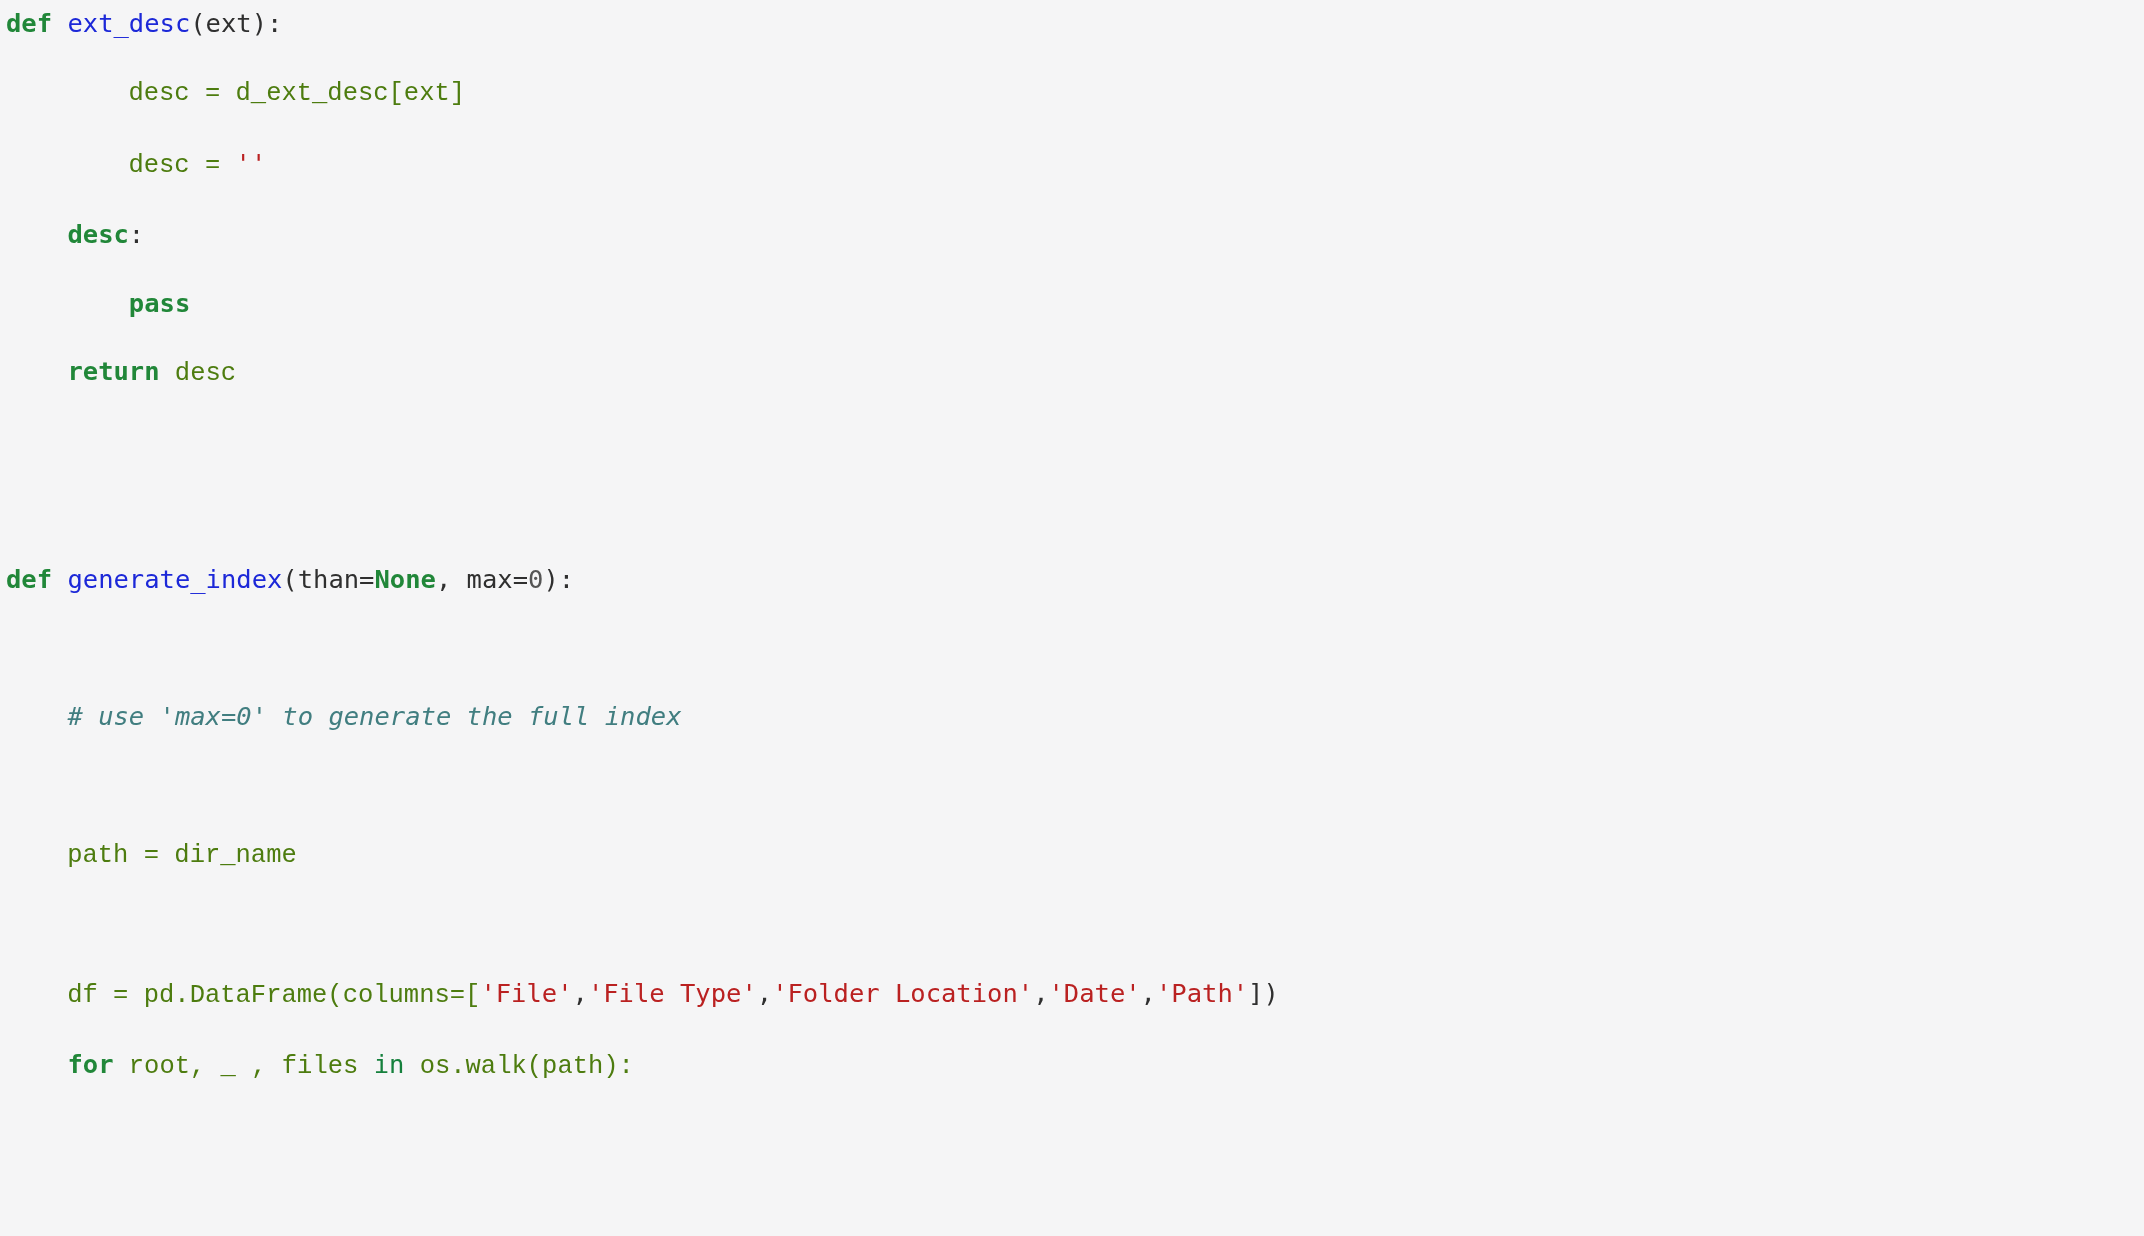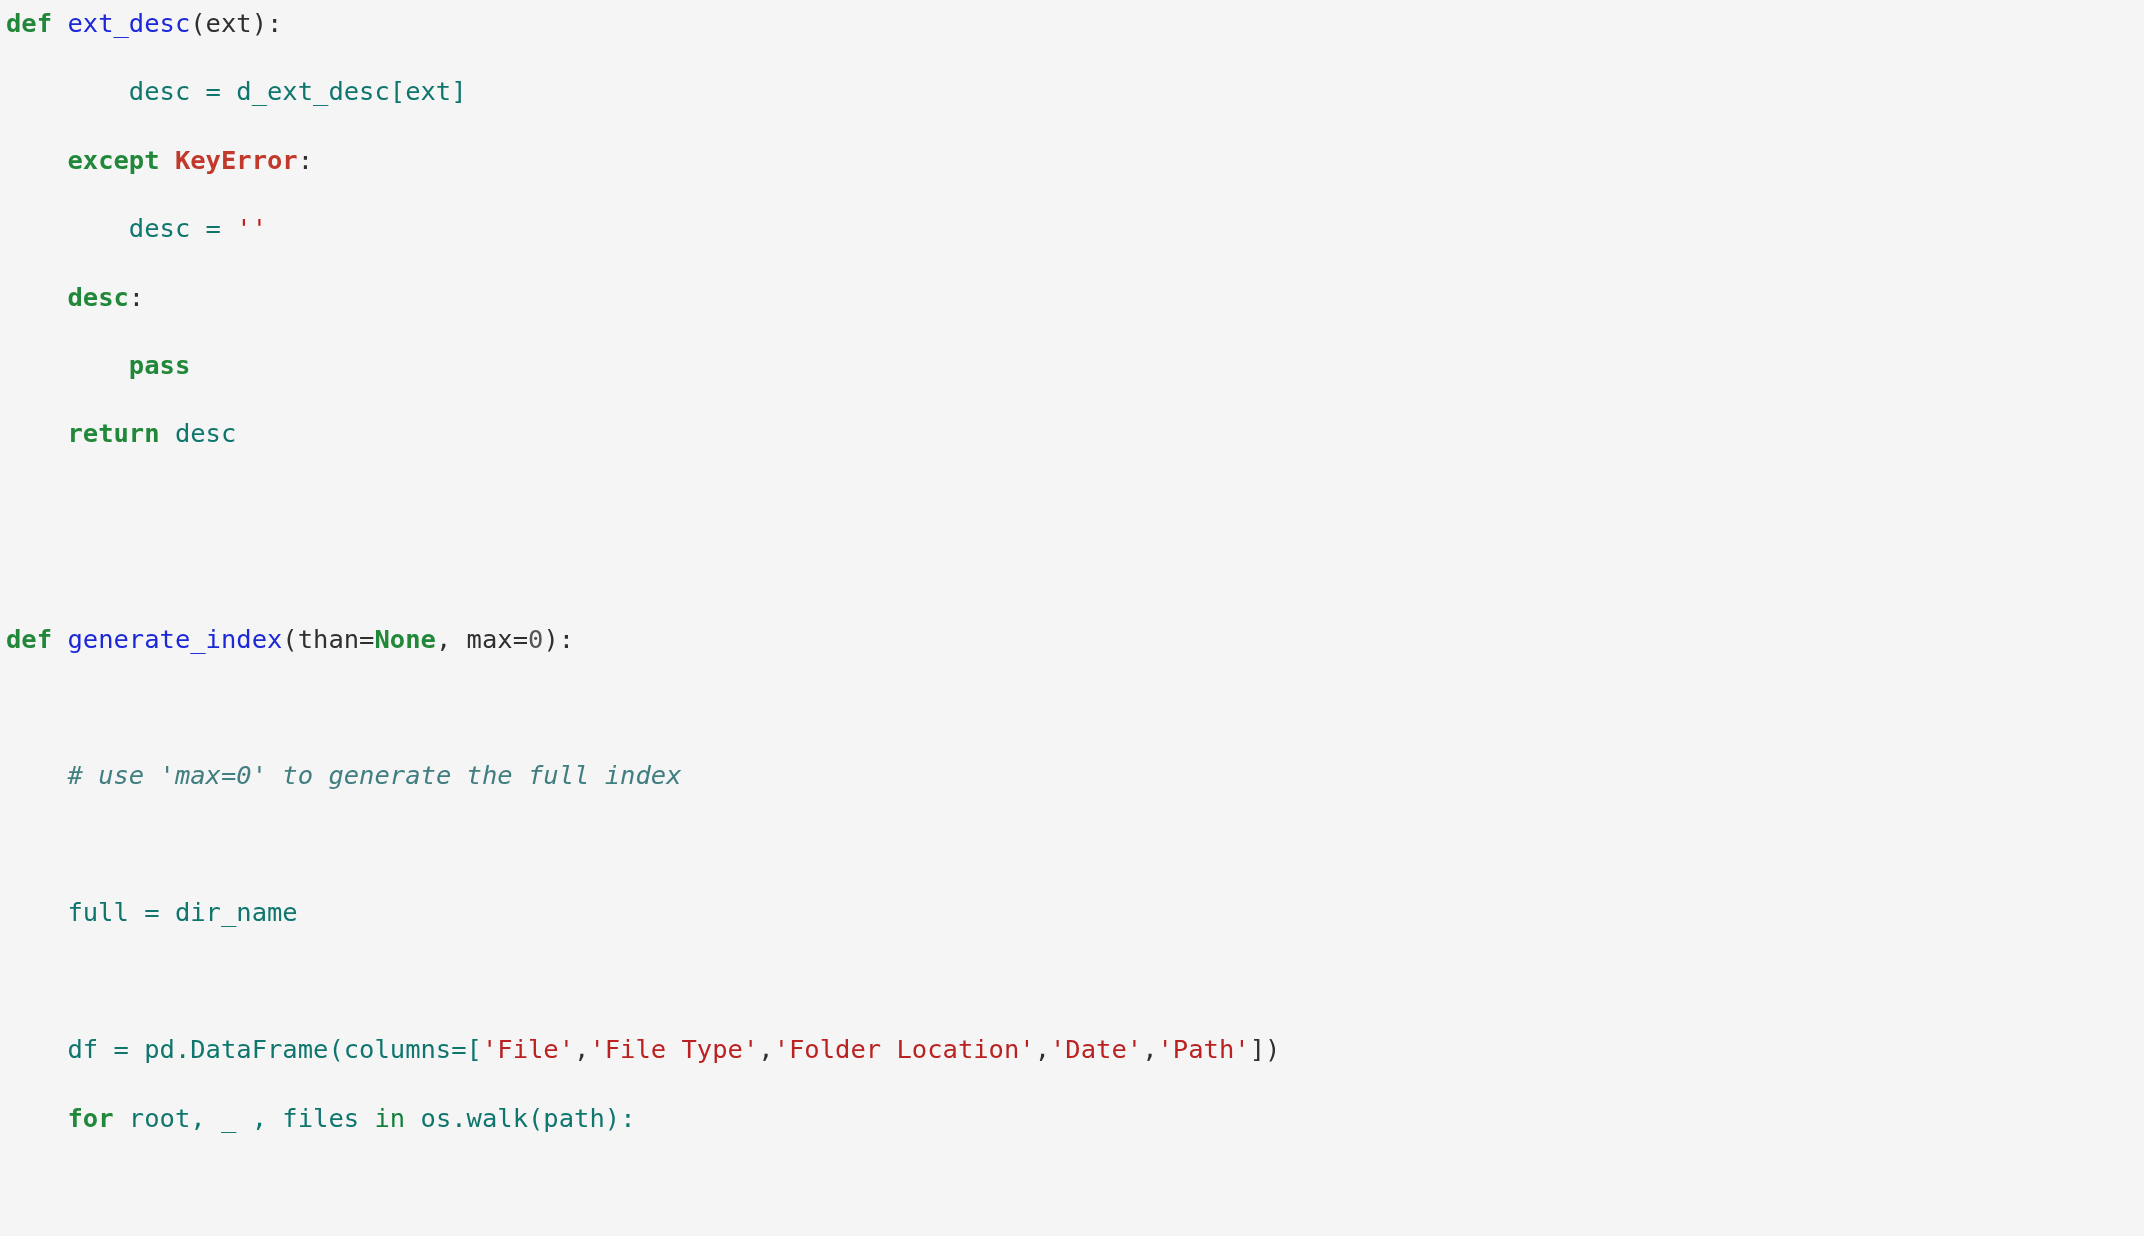--- a/index.html
+++ b/index.html
@@ -36,42 +36,41 @@
   pre.code .ln { display: block; min-height: 34.2px; }
 
   
   .tok-k   { color: #218739; font-weight: bold; }   
   .tok-kc  { color: #218739; font-weight: bold; margin-top: 20px; }   
   .tok-ow  { color: #15803d; font-weight: normal; }   
   .tok-nf  { color: #1c28d8; }                      
   .tok-ne  { color: #c0392b; font-weight: bold; }                      
   .tok-s   { color: #ba2121; }   
   .tok-c   { color: #417e80; font-style: italic; }  
-  .tok-n   { color: #0f766e; }                      
+  .tok-n   { color: #4d7c0f; font-family: Liberation Mono, monospace; }                      
   .tok-m   { color: #555555; }                      
   .tok-p   { color: #2f2f2f; }                      
 </style>
 </head>
 <body>
 
 <div id="code-listing">
   <pre class="code"><span class="ln"><span class="tok-k">def</span><span class="tok-p"> </span><span class="tok-nf">ext_desc</span><span class="tok-p">(ext):</span></span>
 <span class="ln"><span class="tok-n">        desc = d_ext_desc[ext]</span></span>
-<span class="ln"><span class="tok-p">    </span><span class="tok-k">except</span><span class="tok-p"> </span><span class="tok-ne">KeyError</span><span class="tok-p">:</span></span>
 <span class="ln"><span class="tok-n">        desc = </span><span class="tok-s">''</span></span>
 <span class="ln"><span class="tok-p">    </span><span class="tok-k">desc</span><span class="tok-p">:</span></span>
 <span class="ln"><span class="tok-p">        </span><span class="tok-k">pass</span></span>
 <span class="ln"><span class="tok-p">    </span><span class="tok-k">return</span><span class="tok-n"> desc</span></span>
 <span class="ln">&nbsp;</span>
 <span class="ln">&nbsp;</span>
 <span class="ln"><span class="tok-k">def</span><span class="tok-p"> </span><span class="tok-nf">generate_index</span><span class="tok-p">(than=</span><span class="tok-kc">None</span><span class="tok-p">, max=</span><span class="tok-m">0</span><span class="tok-p">):</span></span>
 <span class="ln"><span class="tok-p">    </span></span>
 <span class="ln"><span class="tok-p">    </span><span class="tok-c"># use 'max=0' to generate the full index</span></span>
 <span class="ln">&nbsp;</span>
-<span class="ln"><span class="tok-n">    full = dir_name</span></span>
+<span class="ln"><span class="tok-n">    path = dir_name</span></span>
 <span class="ln">&nbsp;</span>
 <span class="ln"><span class="tok-n">    df = pd.DataFrame(columns=[</span><span class="tok-s">'File'</span><span class="tok-p">,</span><span class="tok-s">'File Type'</span><span class="tok-p">,</span><span class="tok-s">'Folder Location'</span><span class="tok-p">,</span><span class="tok-s">'Date'</span><span class="tok-p">,</span><span class="tok-s">'Path'</span><span class="tok-p">])</span></span>
 <span class="ln"><span class="tok-p">    </span><span class="tok-k">for</span><span class="tok-n"> root, _ , files </span><span class="tok-ow">in</span><span class="tok-n"> os.walk(path):</span></span>
 
 
 
 
 
 
 

